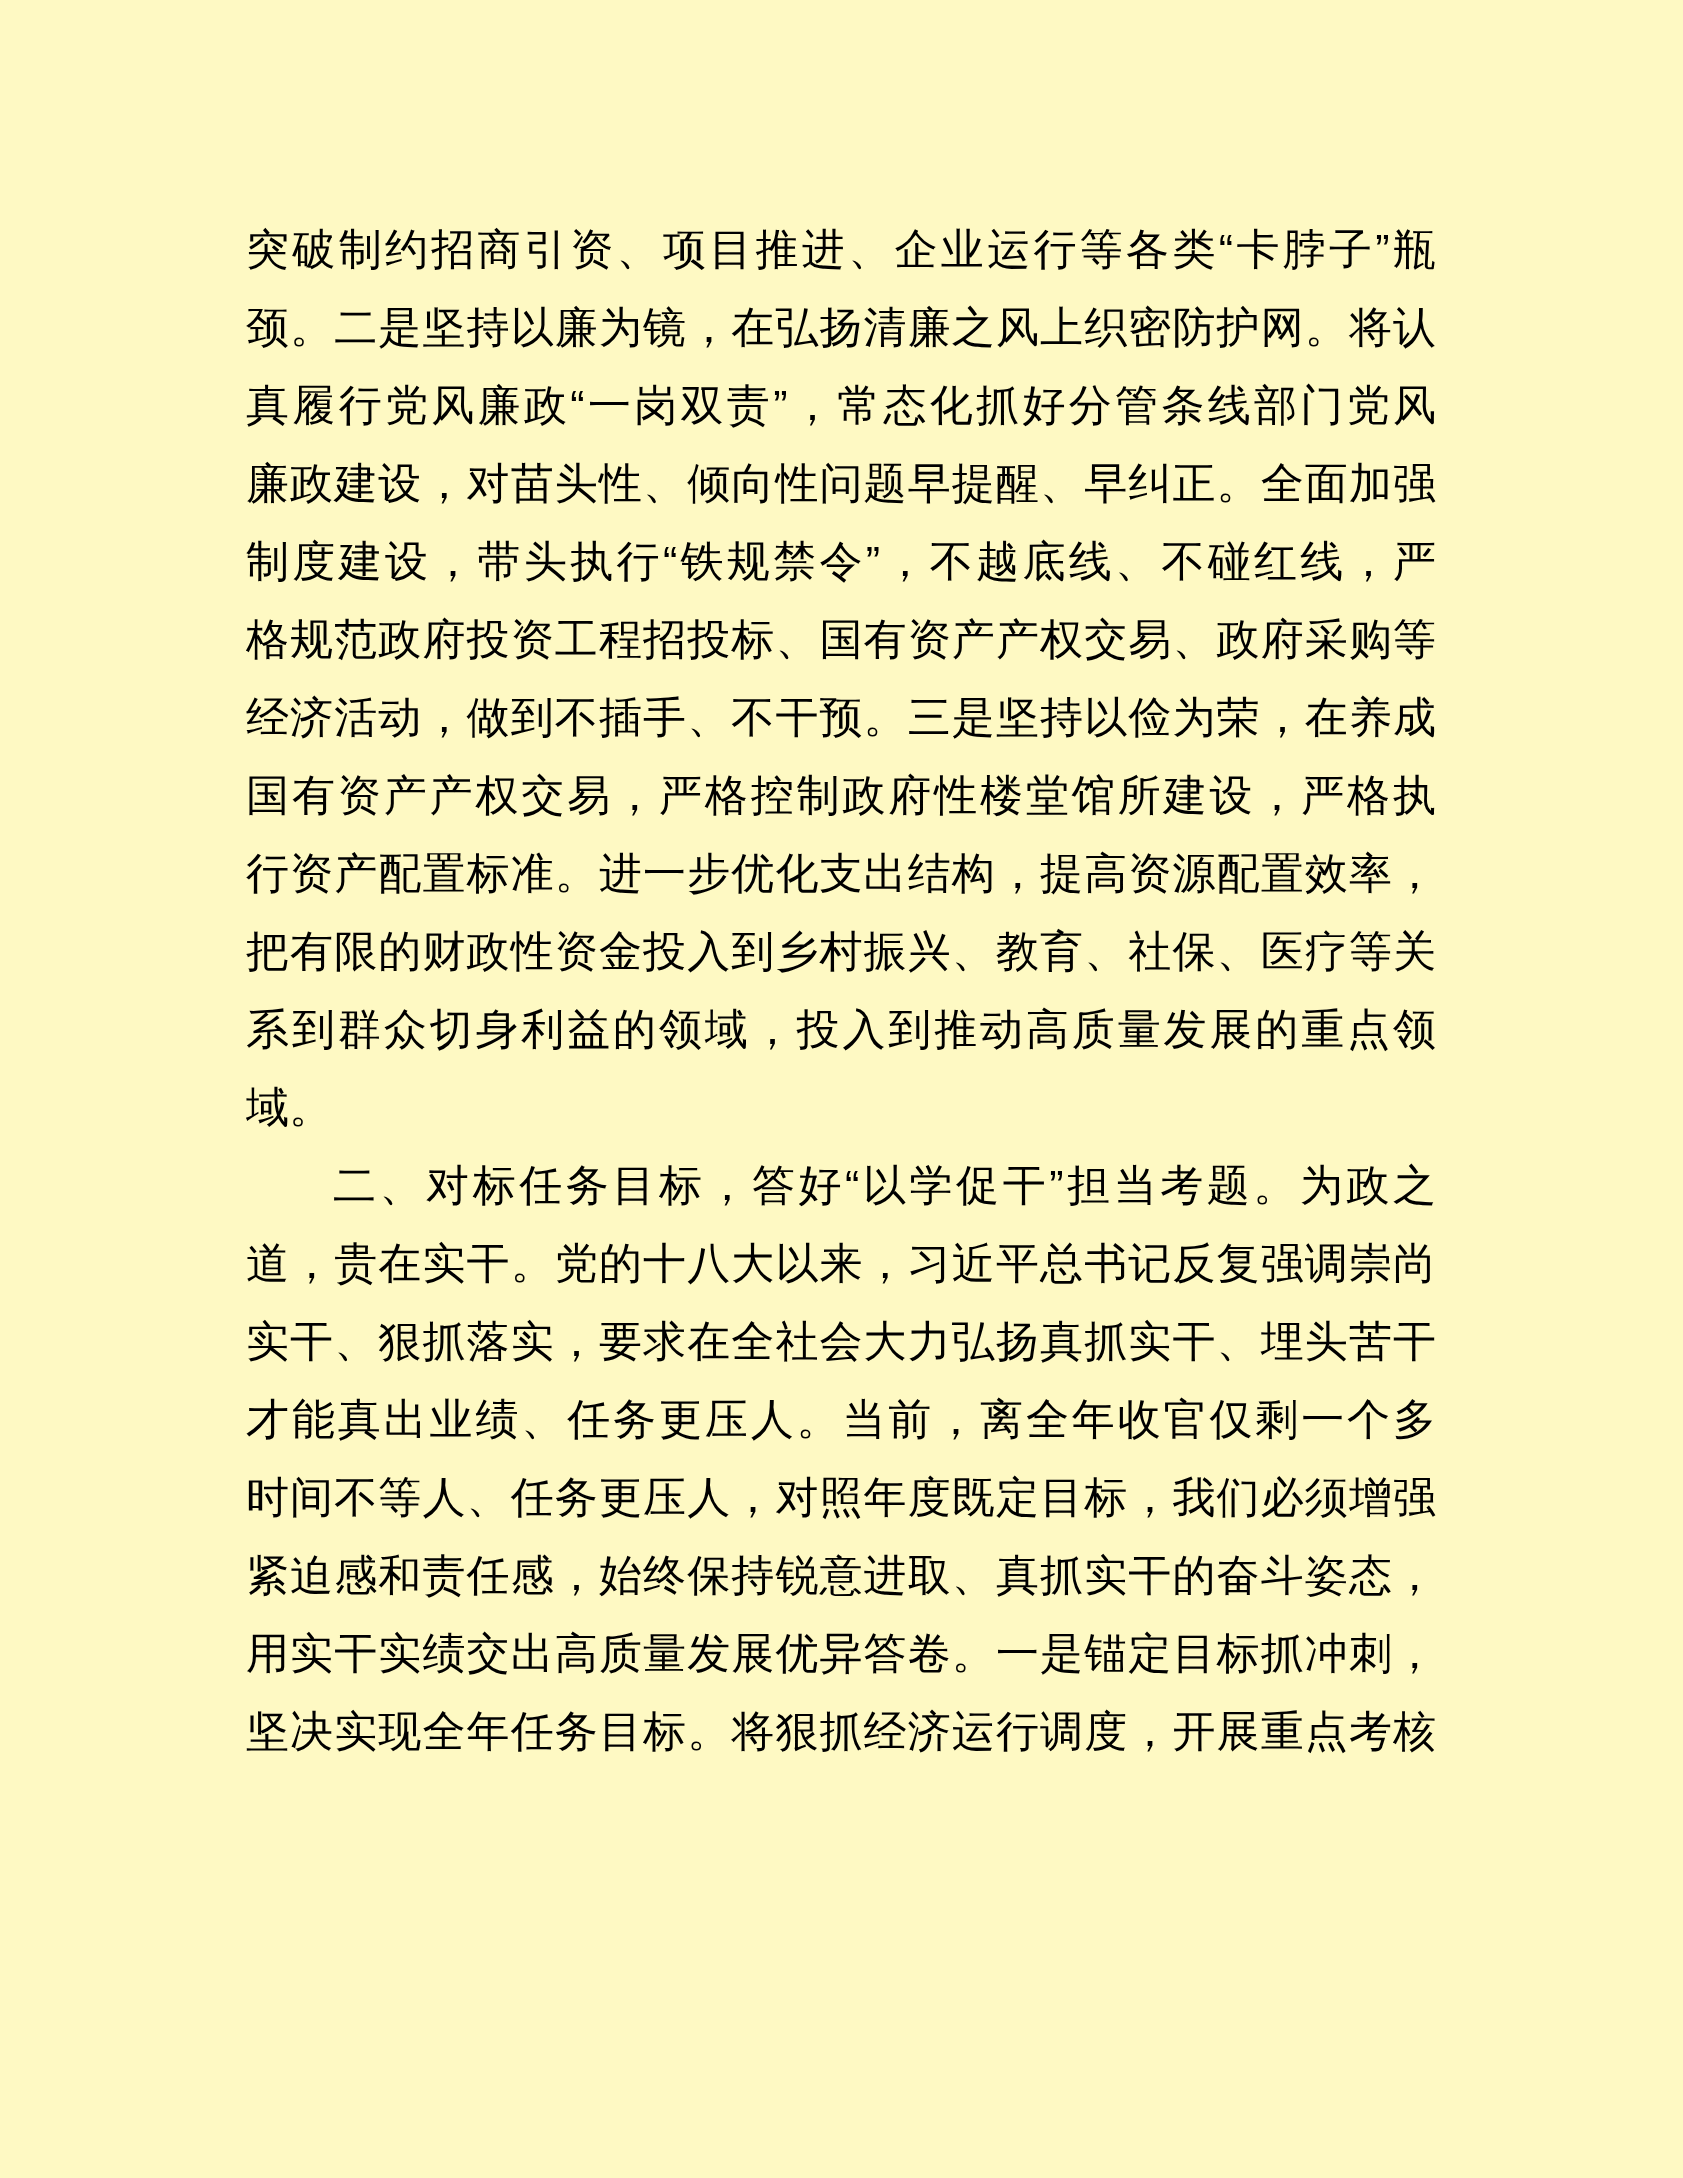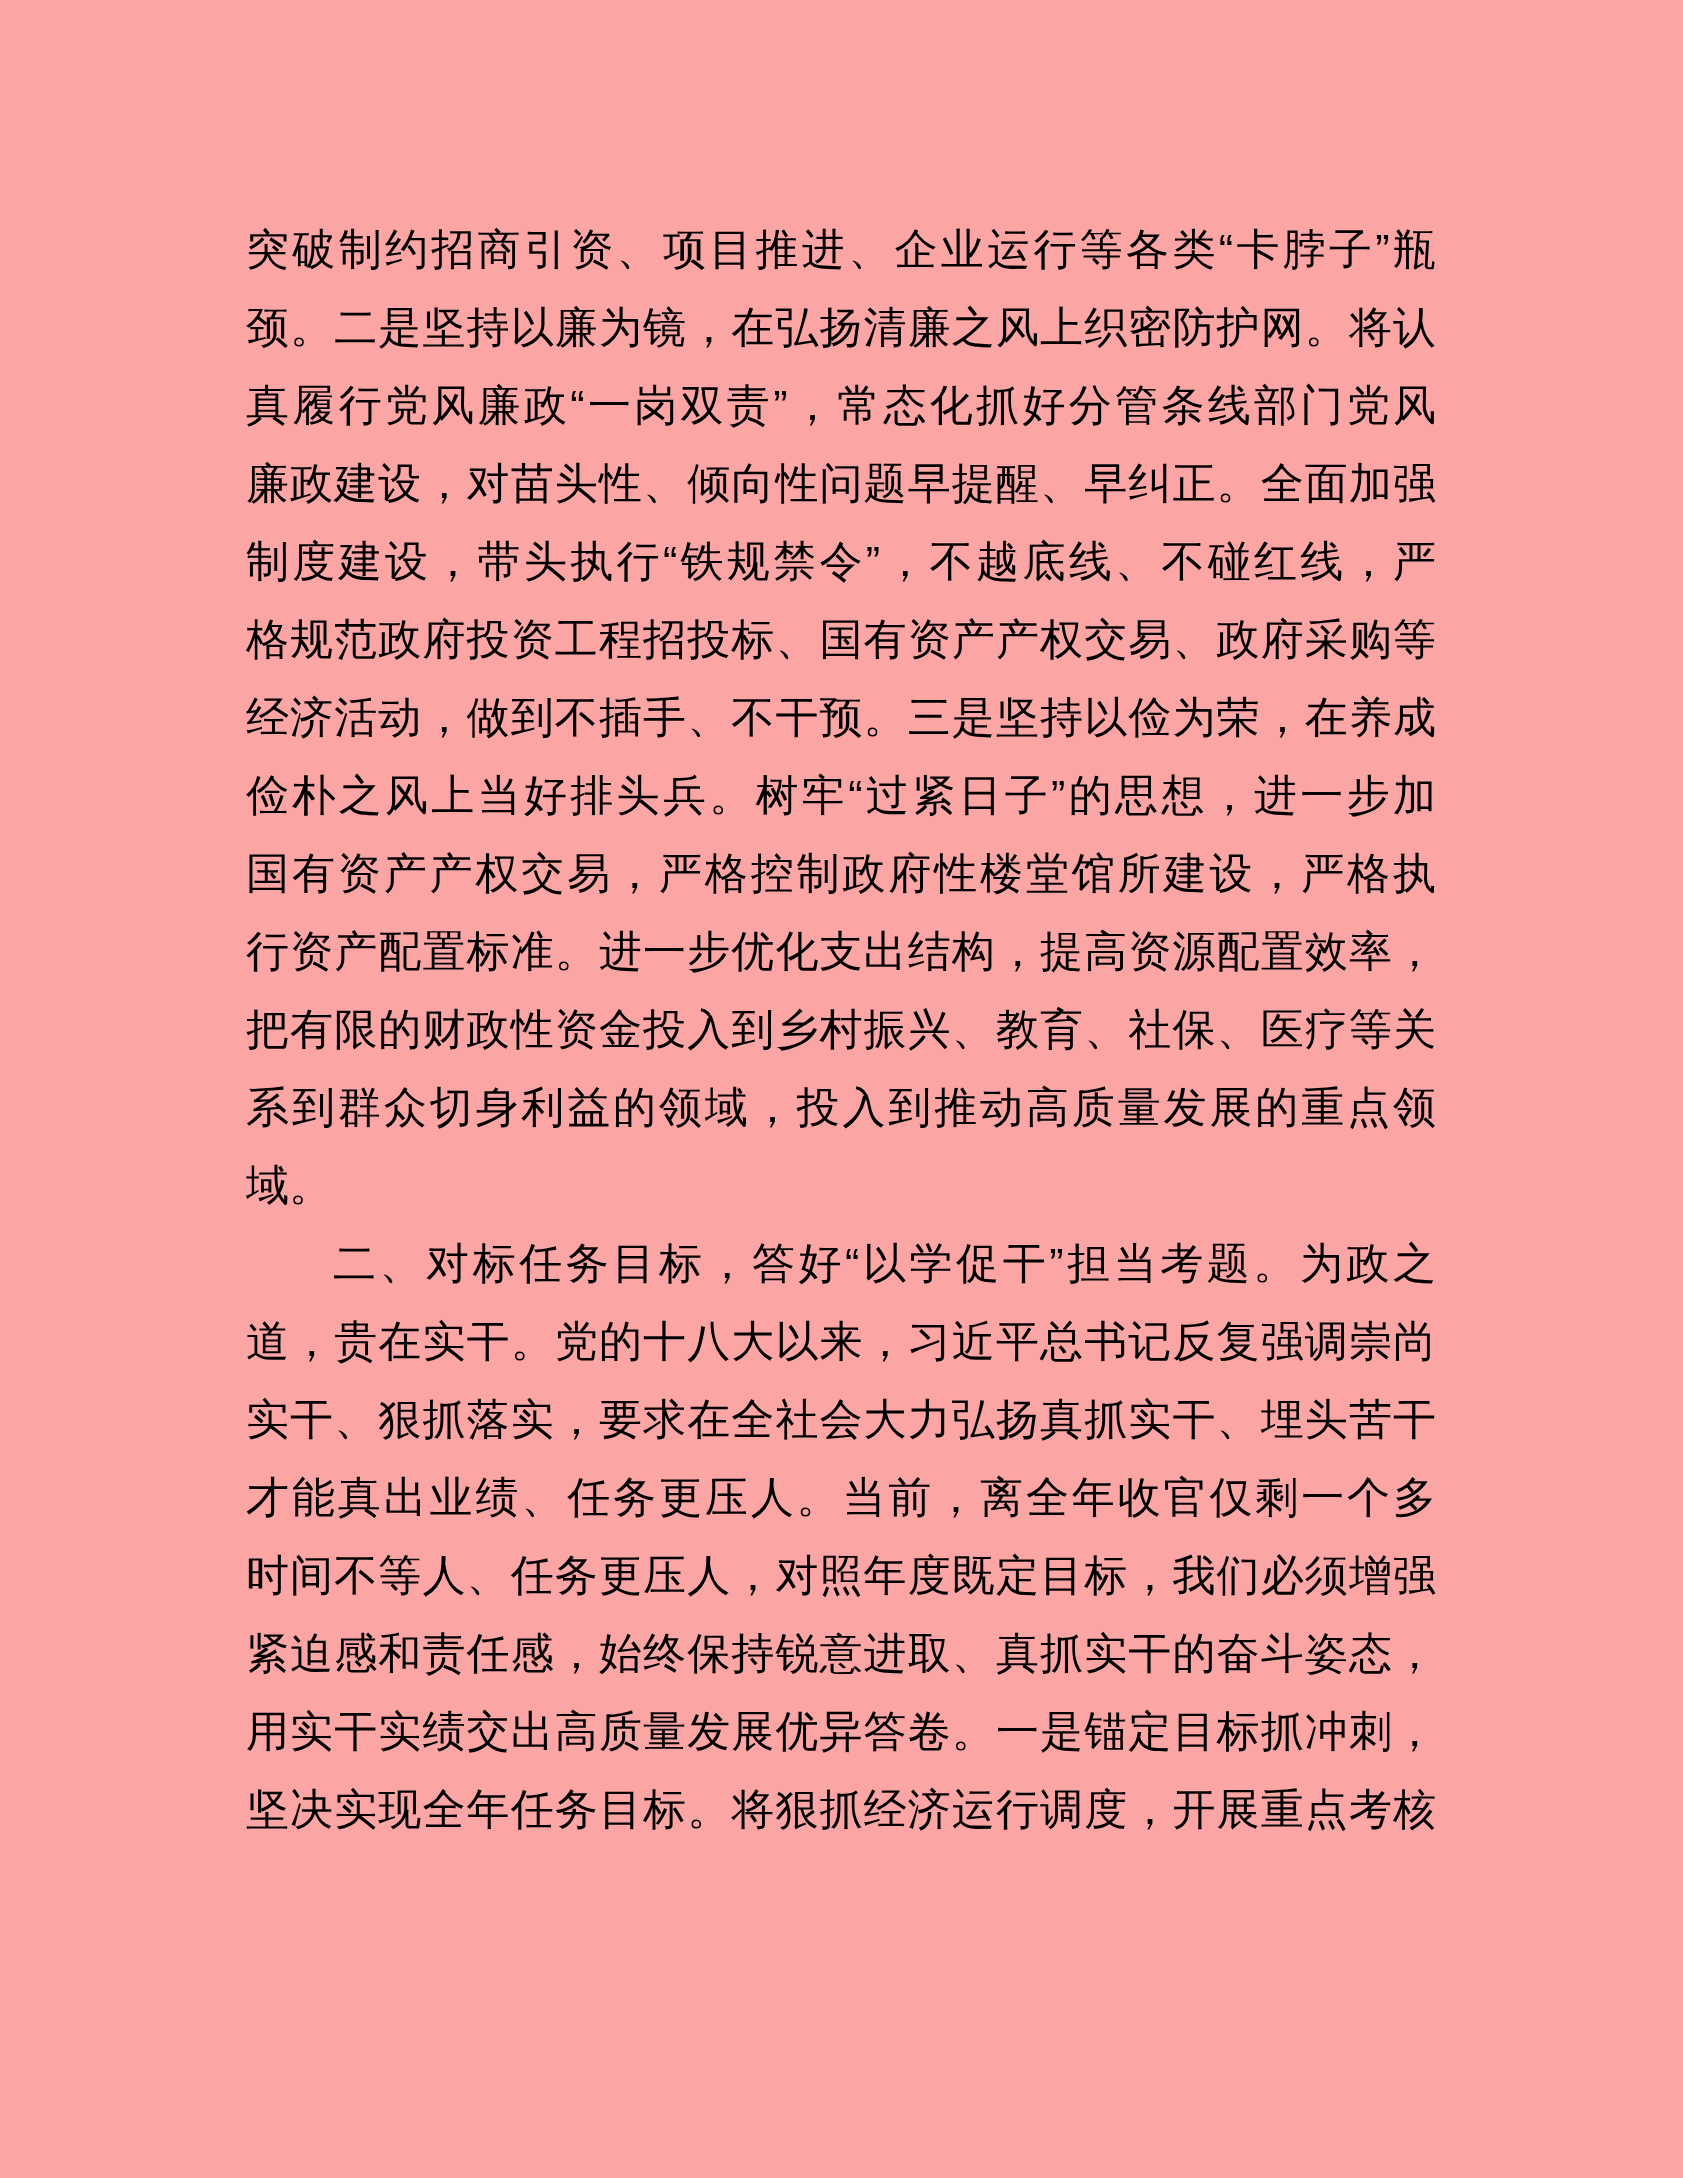--- a/index.html
+++ b/index.html
@@ -14,21 +14,21 @@
     font-family: "Liberation Sans", sans-serif;
     overflow: hidden;
     position: relative;
   }
   .page {
     position: absolute;
     left: 0;
     top: 0;
     width: 1683px;
     height: 2178px;
-    background: #fca5a5;
+    background: #fef9c3;
   }
   .text-block {
     position: absolute;
     left: 246px;
     top: 210px;
     width: 1190px;
   }
   .line {
     font-size: 43px;
     height: 78px;
@@ -53,21 +53,20 @@
 
 <div class="page">
   <div class="text-block">
       <div class="line">突破制约招商引资、项目推进、企业运行等各类“卡脖子”瓶</div>
       <div class="line">颈。二是坚持以廉为镜，在弘扬清廉之风上织密防护网。将认</div>
       <div class="line">真履行党风廉政“一岗双责”，常态化抓好分管条线部门党风</div>
       <div class="line">廉政建设，对苗头性、倾向性问题早提醒、早纠正。全面加强</div>
       <div class="line">制度建设，带头执行“铁规禁令”，不越底线、不碰红线，严</div>
       <div class="line">格规范政府投资工程招投标、国有资产产权交易、政府采购等</div>
       <div class="line">经济活动，做到不插手、不干预。三是坚持以俭为荣，在养成</div>
-      <div class="line">俭朴之风上当好排头兵。树牢“过紧日子”的思想，进一步加</div>
       <div class="line">国有资产产权交易，严格控制政府性楼堂馆所建设，严格执</div>
       <div class="line">行资产配置标准。进一步优化支出结构，提高资源配置效率，</div>
       <div class="line">把有限的财政性资金投入到乡村振兴、教育、社保、医疗等关</div>
       <div class="line">系到群众切身利益的领域，投入到推动高质量发展的重点领</div>
       <div class="line no-fill">域。</div>
       <div class="line indent">二、对标任务目标，答好“以学促干”担当考题。为政之</div>
       <div class="line">道，贵在实干。党的十八大以来，习近平总书记反复强调崇尚</div>
       <div class="line">实干、狠抓落实，要求在全社会大力弘扬真抓实干、埋头苦干</div>
       <div class="line">才能真出业绩、任务更压人。当前，离全年收官仅剩一个多月，</div>
       <div class="line">时间不等人、任务更压人，对照年度既定目标，我们必须增强</div>

